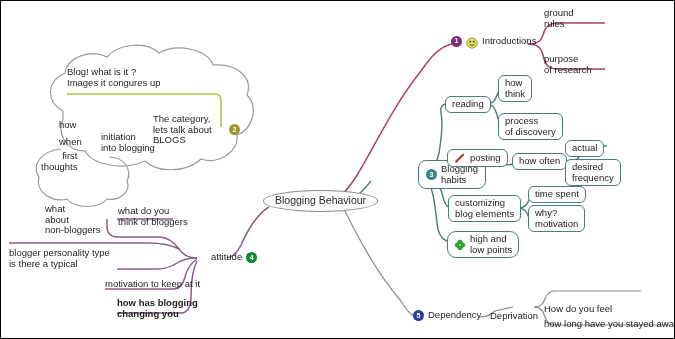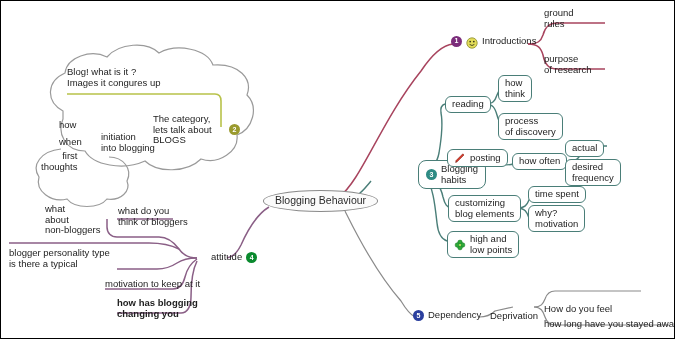--- a/index.html
+++ b/index.html
@@ -212,21 +212,21 @@
 
   <div class="node boxT" style="left:527px;top:185px;">
     <span>time spent</span>
   </div>
 
   <div class="node boxT stack" style="left:527px;top:204px;">
     <span>why?</span>
     <span>motivation</span>
   </div>
 
-  <div class="node boxT row" style="left:446px;top:230px;">
+  <div class="node boxT row" style="left:446px;top:230px;border-radius:9px;">
     <span class="ico">
       <svg viewBox="0 0 12 12">
           <g fill="#2fa83a" stroke="#137a1e" stroke-width="0.5">
             <circle cx="6" cy="3.4" r="2.3"></circle>
             <circle cx="8.6" cy="6" r="2.3"></circle>
             <circle cx="6" cy="8.6" r="2.3"></circle>
             <circle cx="3.4" cy="6" r="2.3"></circle>
           </g>
           <circle cx="6" cy="6" r="1" fill="#d9e86a"></circle>
         </svg>

